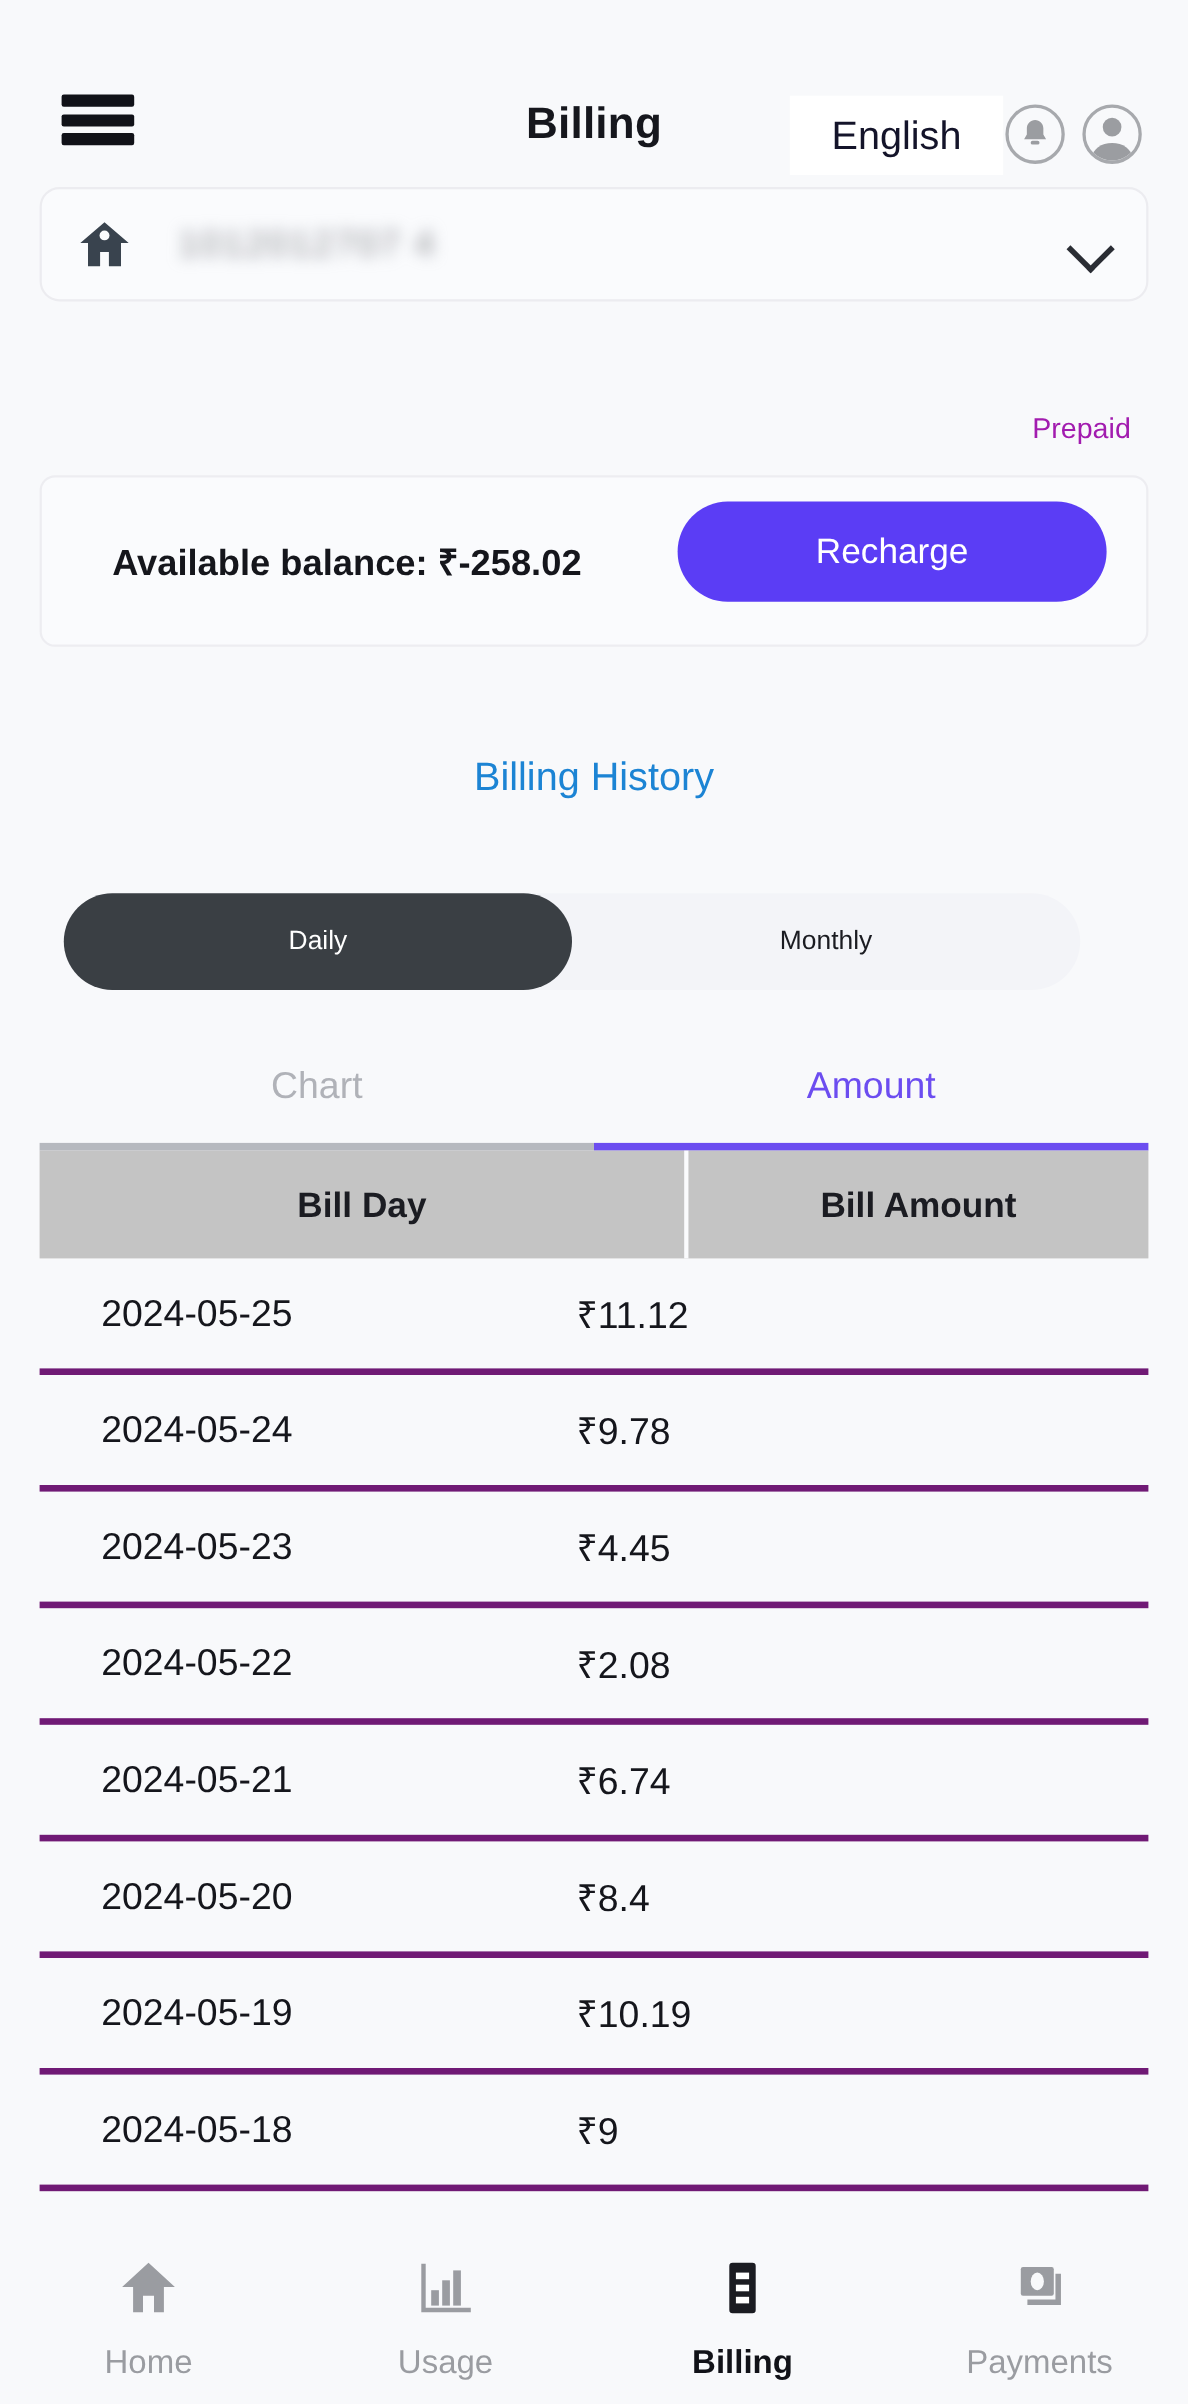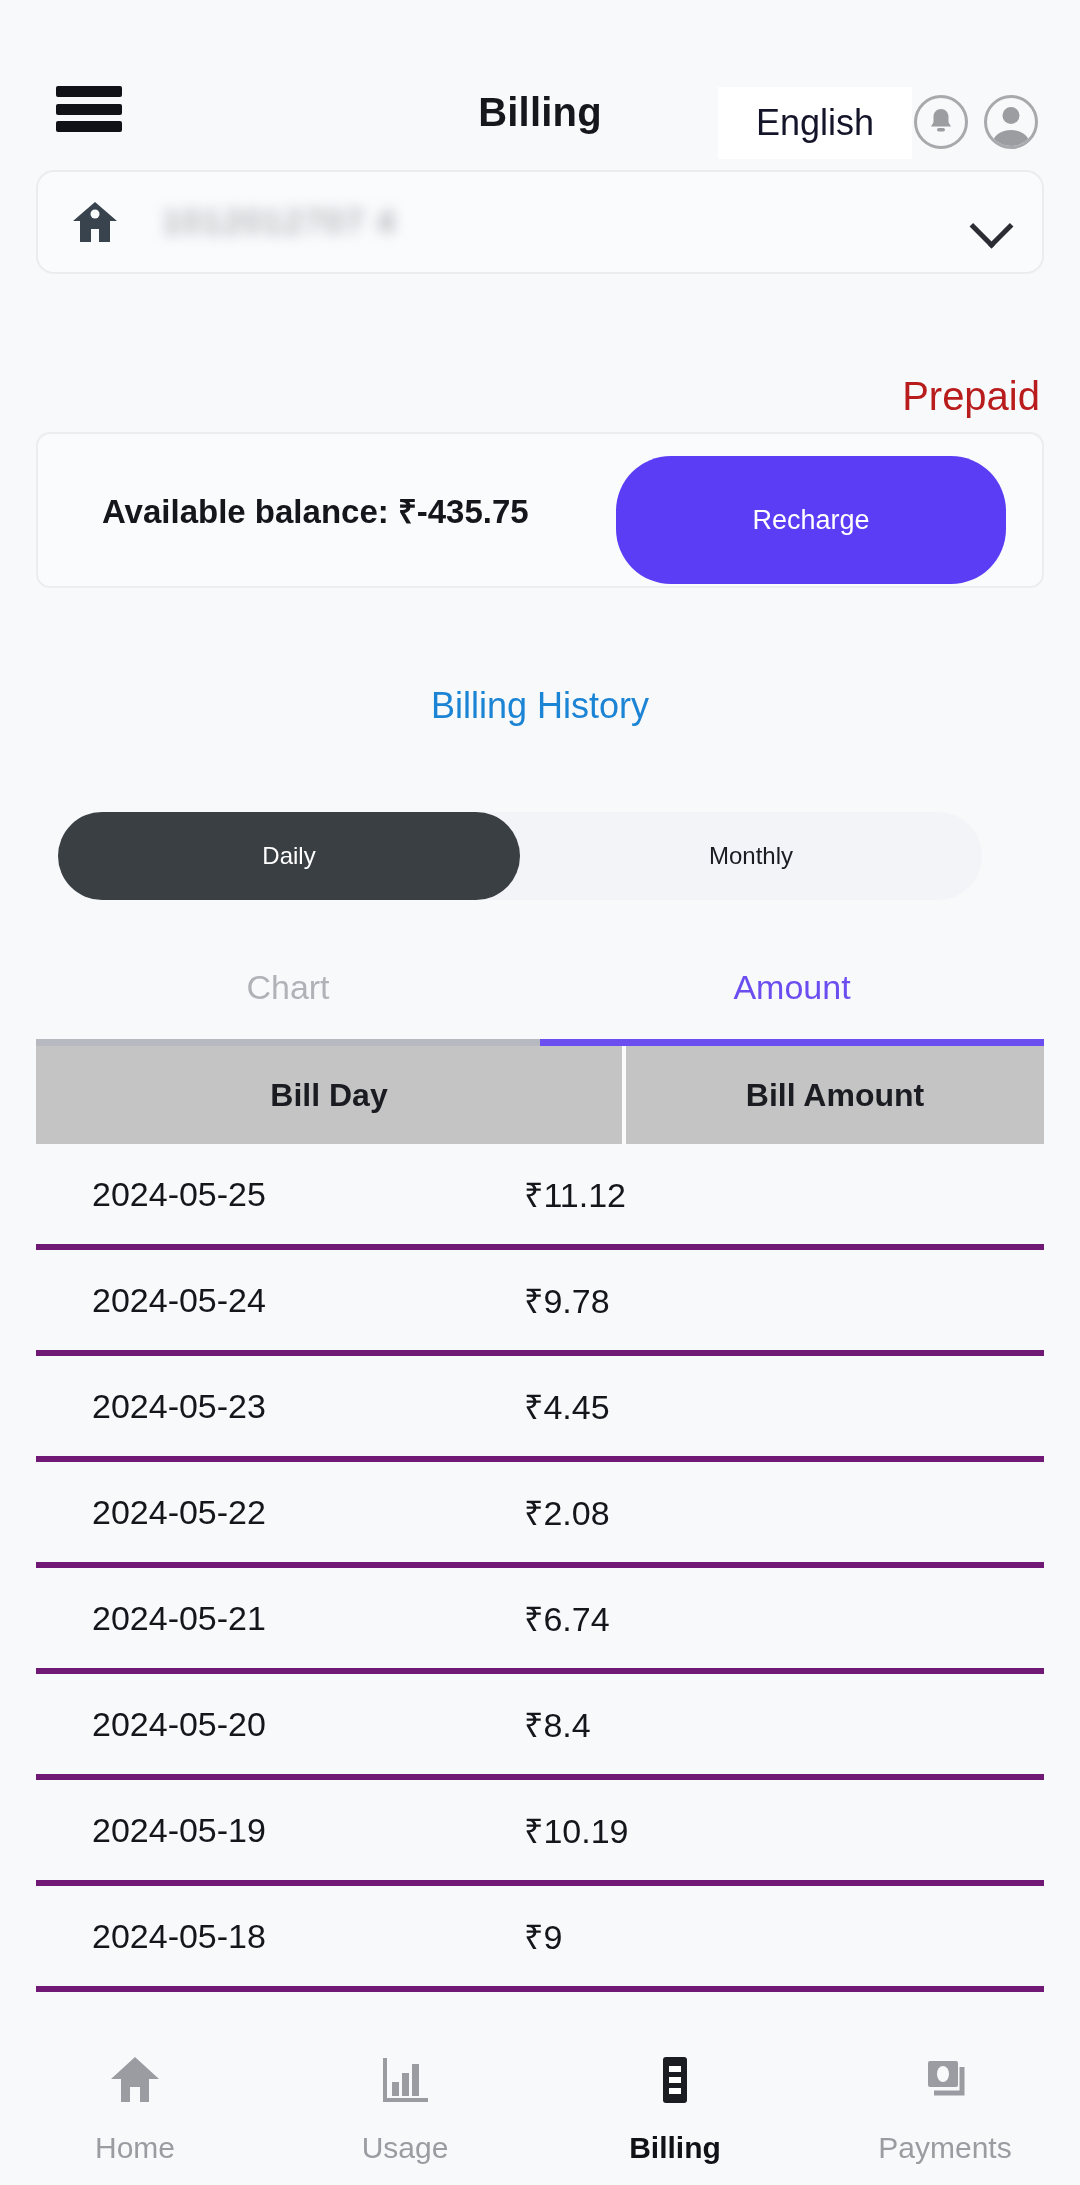--- a/index.html
+++ b/index.html
@@ -36,30 +36,30 @@
                   background:#fafbfd; border:2px solid #ececf0; border-radius:18px;
                   display:flex; align-items:center; padding:0 34px; cursor:pointer; }
   .home-glyph { width:46px; height:44px; position:relative; flex:none; }
   .acct-number { margin-left:44px; font-size:33px; color:#8e9096; letter-spacing:2px;
                  filter:blur(7px); user-select:none; }
   .chev { margin-left:auto; width:34px; height:34px; position:relative; }
   .chev::before { content:""; position:absolute; left:2px; top:6px; width:26px; height:26px;
                   border-right:5px solid #2a2d34; border-bottom:5px solid #2a2d34;
                   transform:rotate(45deg); }
 
-  .prepaid { position:absolute; right:40px; top:374px; font-size:40px; color:#b91c1c; }
+  .prepaid { position:absolute; right:52px; top:374px; font-size:26px; color:#a21caf; }
 
   
   .balance-card { position:absolute; left:36px; top:432px; width:1008px; height:156px;
                   background:#fafbfd; border:2px solid #ededf1; border-radius:14px;
                   display:flex; align-items:center; }
   .balance-text { margin-left:64px; font-size:33px; font-weight:bold; color:#15161c; white-space:nowrap; }
-  .recharge-btn { position:absolute; right:36px; top:22px; width:390px; height:128px;
+  .recharge-btn { position:absolute; right:36px; top:22px; width:390px; height:91px;
                   background:#5b3df5; border:none; border-radius:55px; color:#ffffff;
-                  font-size:27px; font-family:"Liberation Sans", sans-serif; cursor:pointer; }
+                  font-size:32px; font-family:"Liberation Sans", sans-serif; cursor:pointer; }
 
   .billing-history { position:absolute; left:0; right:0; top:685px; text-align:center;
                      font-size:36px; color:#1c84d4; cursor:pointer; }
 
   
   .segment { position:absolute; left:58px; top:812px; width:924px; height:88px;
              background:#f3f4f8; border-radius:44px; display:flex; }
   .seg-btn { flex:1; display:flex; align-items:center; justify-content:center;
              font-size:24px; border-radius:44px; cursor:pointer; }
   .seg-btn.active { background:#3a3f44; color:#ffffff; }
@@ -124,21 +124,21 @@
         <circle cx="23" cy="14" r="4.5" fill="#fafbfd"></circle>
       </svg>
     </span>
     <span class="acct-number">1012012707 4</span>
     <span class="chev"></span>
   </div>
 
   <div class="prepaid">Prepaid</div>
 
   <div class="balance-card">
-    <span class="balance-text">Available balance: ₹-435.75</span>
+    <span class="balance-text">Available balance: ₹-258.02</span>
     <button class="recharge-btn">Recharge</button>
   </div>
 
   <div class="billing-history">Billing History</div>
 
   <div class="segment">
     <div class="seg-btn active">Daily</div>
     <div class="seg-btn inactive">Monthly</div>
   </div>
 

